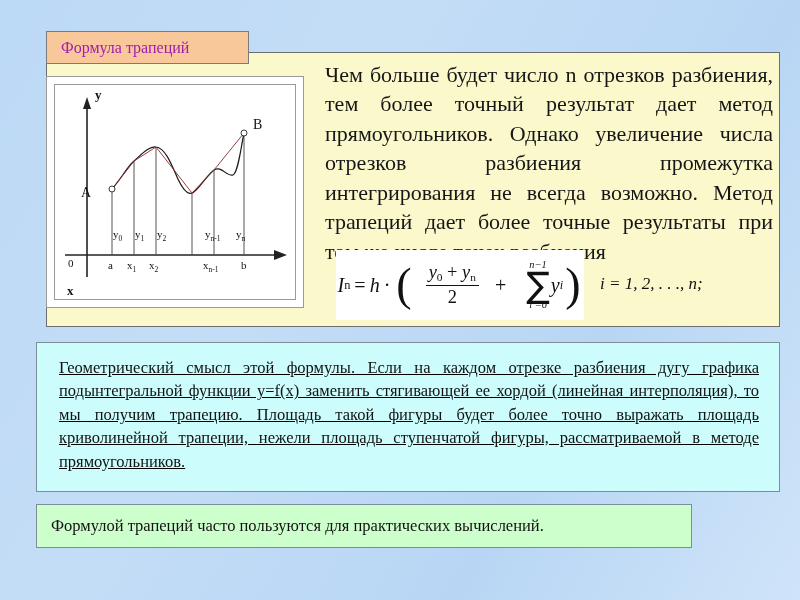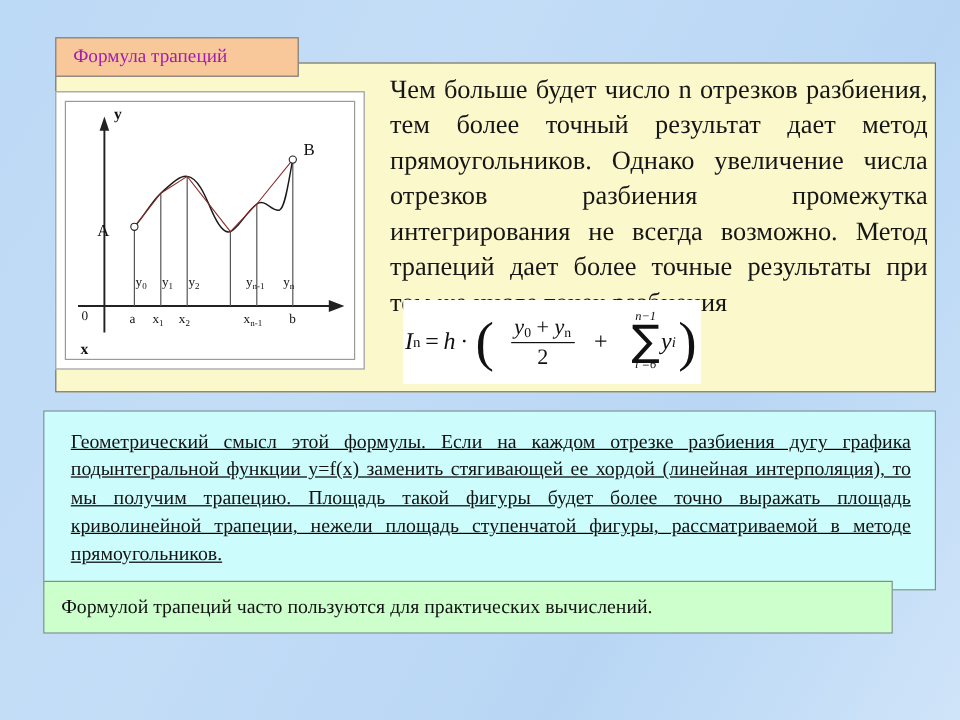--- a/index.html
+++ b/index.html
@@ -200,22 +200,22 @@
     line-height: 1.42;
     color: #121212;
     text-align: justify;
     font-family: "Liberation Serif", serif;
   }
 
   
   .green-panel {
     position: absolute;
     left: 36px;
-    top: 484px;
-    width: 708px;
+    top: 504px;
+    width: 656px;
     height: 44px;
     background: #ccffcc;
     border: 1px solid #7d8f96;
     box-sizing: border-box;
     display: flex;
     align-items: center;
   }
   .green-panel .body {
     padding-left: 14px;
     font-size: 16.5px;
@@ -306,20 +306,21 @@
         <span class="lim">n−1</span>
         <span class="sig">∑</span>
         <span class="lim">i =6</span>
       </span>
       <i>y</i>
         <span class="sub">i</span>
       <span class="paren">)</span>
     </span>
   </div>
 
+  <div class="formula-note">i = 1, 2, . . ., n;</div>
 
   <div class="cyan-panel">
     <div class="body">Геометрический смысл этой формулы. Если на каждом отрезке разбиения дугу графика подынтегральной функции y=f(x) заменить стягивающей ее хордой (линейная интерполяция), то мы получим трапецию. Площадь такой фигуры будет более точно выражать площадь криволинейной трапеции, нежели площадь ступенчатой фигуры, рассматриваемой в методе прямоугольников.</div>
   </div>
 
   <div class="green-panel">
     <div class="body">Формулой трапеций часто пользуются для практических вычислений.</div>
   </div>
 
 </div>

